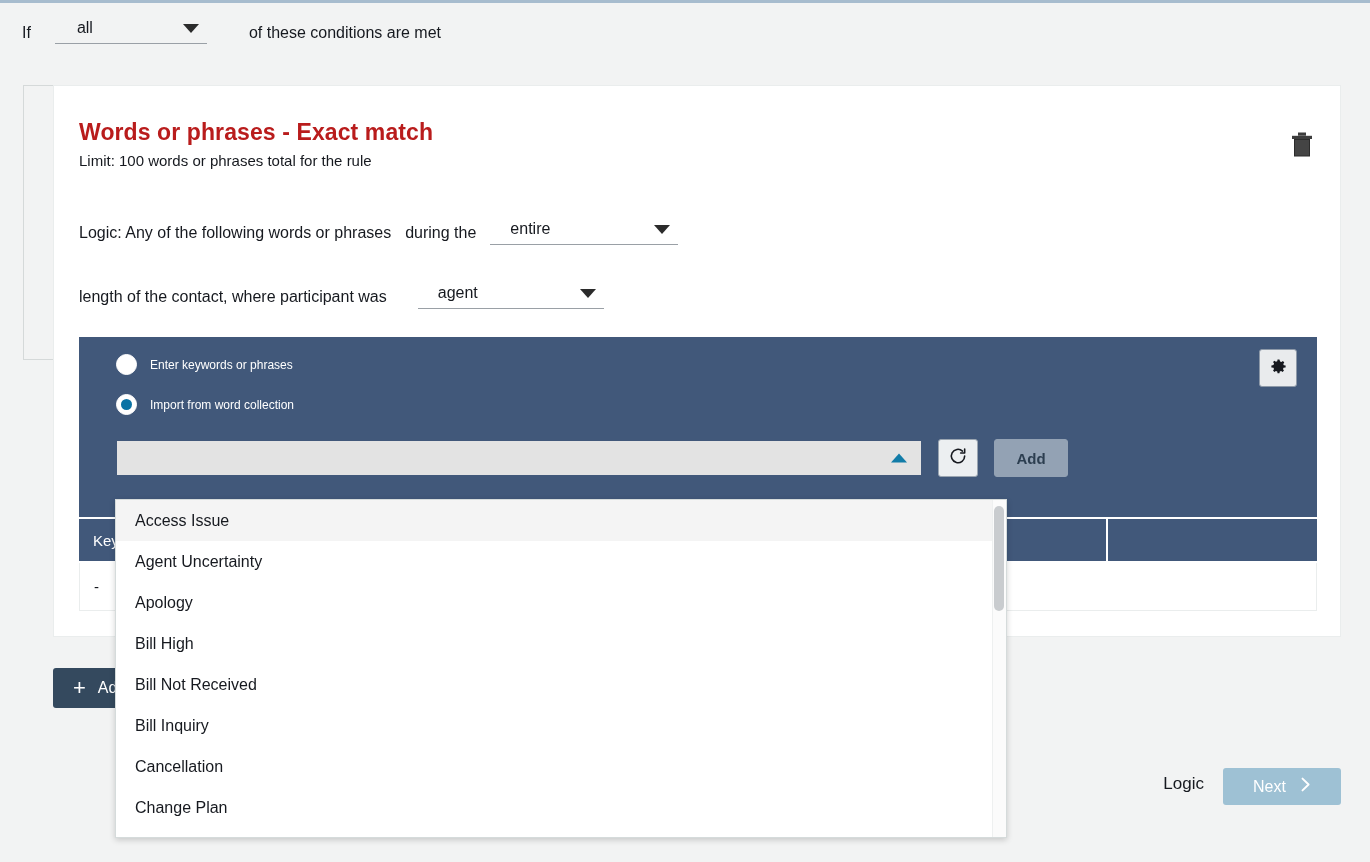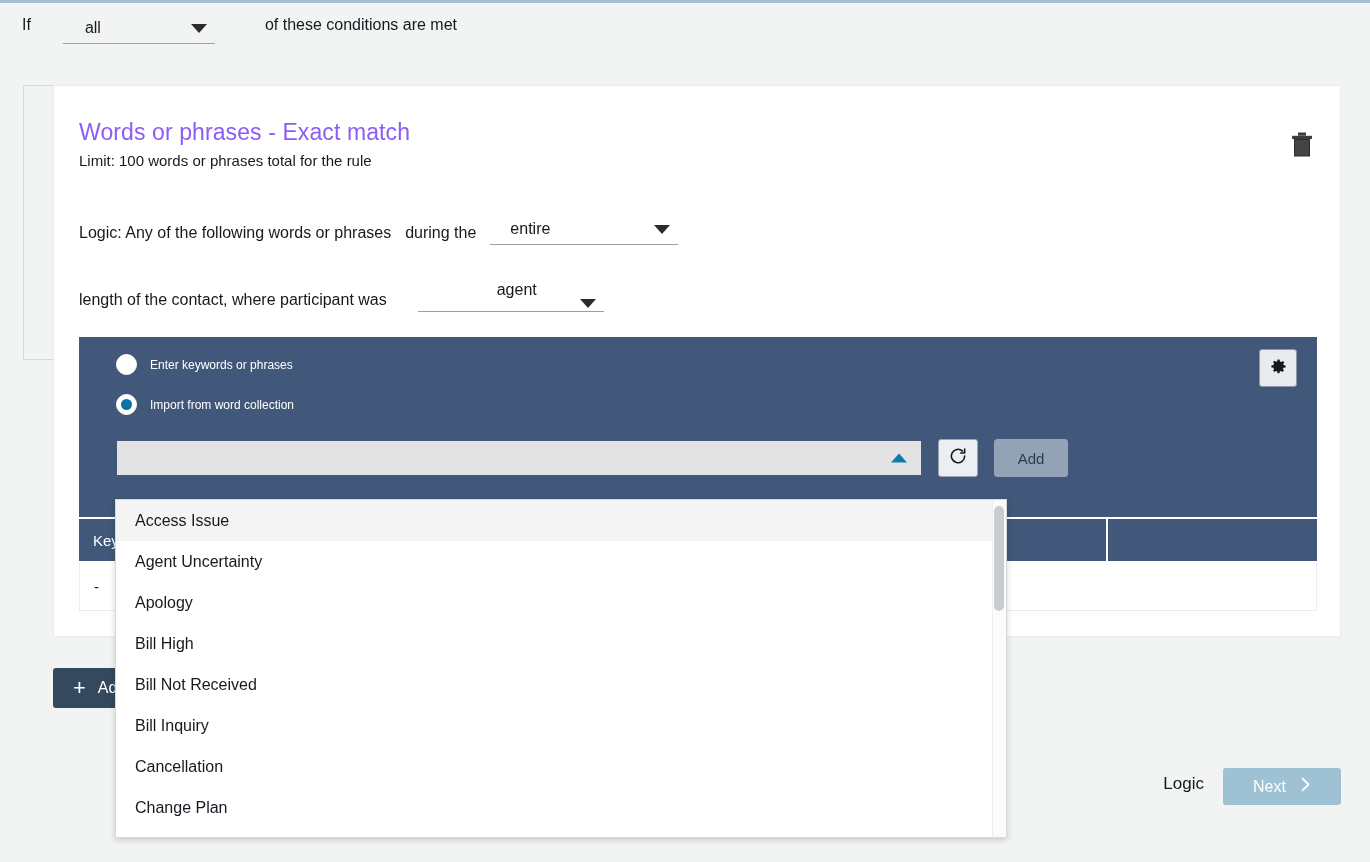--- a/index.html
+++ b/index.html
@@ -12,21 +12,21 @@
     overflow:hidden;
     position:relative;
   }
   .top-rule{
     position:absolute; left:0; top:0; width:1370px; height:3px;
     background:#a7bcce;
   }
   
   .cond-row{
     position:absolute; left:22px; top:16px;
-    display:flex; align-items:flex-start; gap:16px;
+    display:flex; align-items:flex-end; gap:8px;
     font-size:16px;
   }
   .cond-if{ font-size:16px; color:#16191f; padding-bottom:2px;}
   .sel{
     position:relative;
     display:inline-flex; align-items:center;
     border-bottom:1px solid #9aa0a6;
     min-height:28px;
     cursor:pointer;
   }
@@ -52,21 +52,21 @@
 
   
   .card{
     position:absolute; left:53px; top:85px;
     width:1288px; height:552px;
     background:#ffffff;
     border:1px solid #eaeded;
   }
   .card-title{
     position:absolute; left:25px; top:33px;
-    font-size:23px; font-weight:400; color:#8b5cf6; letter-spacing:0.1px;
+    font-size:23px; font-weight:700; color:#b91c1c; letter-spacing:0.1px;
   }
   .card-sub{
     position:absolute; left:25px; top:66px;
     font-size:15px; color:#16191f;
   }
   .trash-btn{
     position:absolute; right:22px; top:44px;
     width:32px;height:32px;
     display:flex;align-items:center;justify-content:center;
     cursor:pointer;background:transparent;border:none;
@@ -76,21 +76,21 @@
   .logic-row{
     position:absolute; left:25px;
     display:flex; align-items:flex-end; font-size:16px;
   }
   .logic-row.r1{ top:131px; }
   .logic-row.r2{ top:195px;gap:17px; }
   .logic-label{ padding-bottom:3px; white-space:nowrap; }
   .logic-label b{ font-weight:400; }
   .sel-mentioned{ width:268px; margin-left:14px; padding:0 8px 3px 20px; }
   .sel-entire{ width:188px; margin-left:14px; padding:0 8px 3px 20px; }
-  .sel-agent{ width:186px; margin-left:14px; padding:0 8px 3px 20px;flex-direction:column; }
+  .sel-agent{ width:186px; margin-left:14px; padding:0 8px 3px 20px; }
   .mid-label{ margin-left:14px; padding-bottom:3px; white-space:nowrap; }
 
   
   .blue-panel{
     position:absolute; left:25px; top:251px;
     width:1238px; height:180px;
     background:#41587a;
   }
   .radio-line{
     position:absolute; display:flex; align-items:center; cursor:pointer;
@@ -112,21 +112,21 @@
   }
   .gear-btn{
     position:absolute; right:20px; top:12px;
     width:38px;height:38px;
     background:#e9ebed; border:1px solid #8d99a8; border-radius:3px;
     display:flex;align-items:center;justify-content:center;cursor:pointer;
   }
   
   .picker-row{
     position:absolute; left:37px; top:102px;
-    display:flex; align-items:center; gap:16px;
+    display:flex; align-items:center; gap:16px;font-weight:bold;
   }
   .wc-select{
     width:806px; height:36px;
     background:#e3e3e3;
     border:1px solid #41587a;
     display:flex; align-items:center; padding:0 14px;
     font-size:15px; color:#16191f; cursor:pointer;
     position:relative;
   }
   .wc-select .up-caret{

